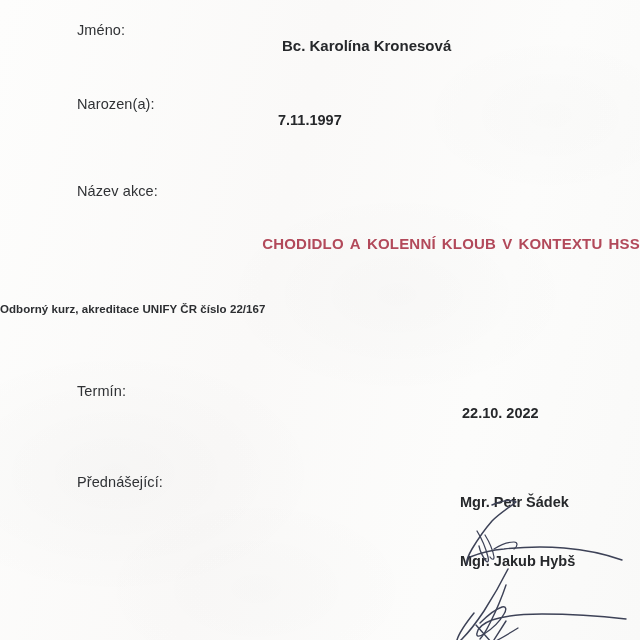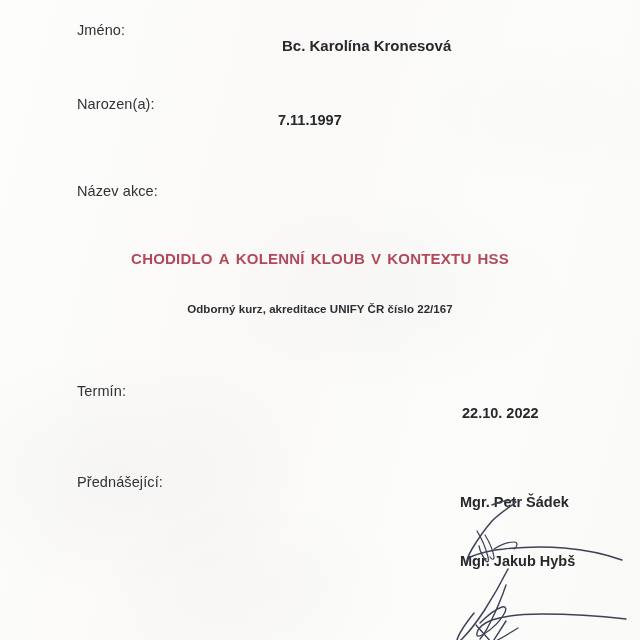--- a/index.html
+++ b/index.html
@@ -48,38 +48,37 @@
   }
 
   #name-label  { top: 22px; }
   #name-value  { top: 21px; left: 282px; }
   #birth-label { top: 63px; }
   #birth-value { top: 63px; left: 278px; font-size: 14.5px; }
   #event-label { top: 118px; }
 
   #course-title {
     position: absolute;
-    top: 164px;
+    top: 149px;
     left: 0;
     width: 640px;
-    text-align: center;
+    text-align: right;
     color: #b2495a;
     font-size: 21px;
     font-weight: bold;
     font-variant: small-caps;
     text-transform: lowercase;
     letter-spacing: 0.2px;
     white-space: nowrap;
   }
   #course-subtitle {
     position: absolute;
     top: 198px;
     left: 0;
     width: 640px;
-    text-align: center;
     font-size: 11.5px;
     font-weight: bold;
     color: #2c2e31;
     letter-spacing: 0.05px;
   }
 
   #term-label      { top: 266px; }
   #term-value      { top: 272px; left: 462px; font-size: 14.5px; }
   #lecturer-label  { top: 325px; }
   #lecturer-one    { top: 329px; left: 460px; font-size: 14.5px; }

